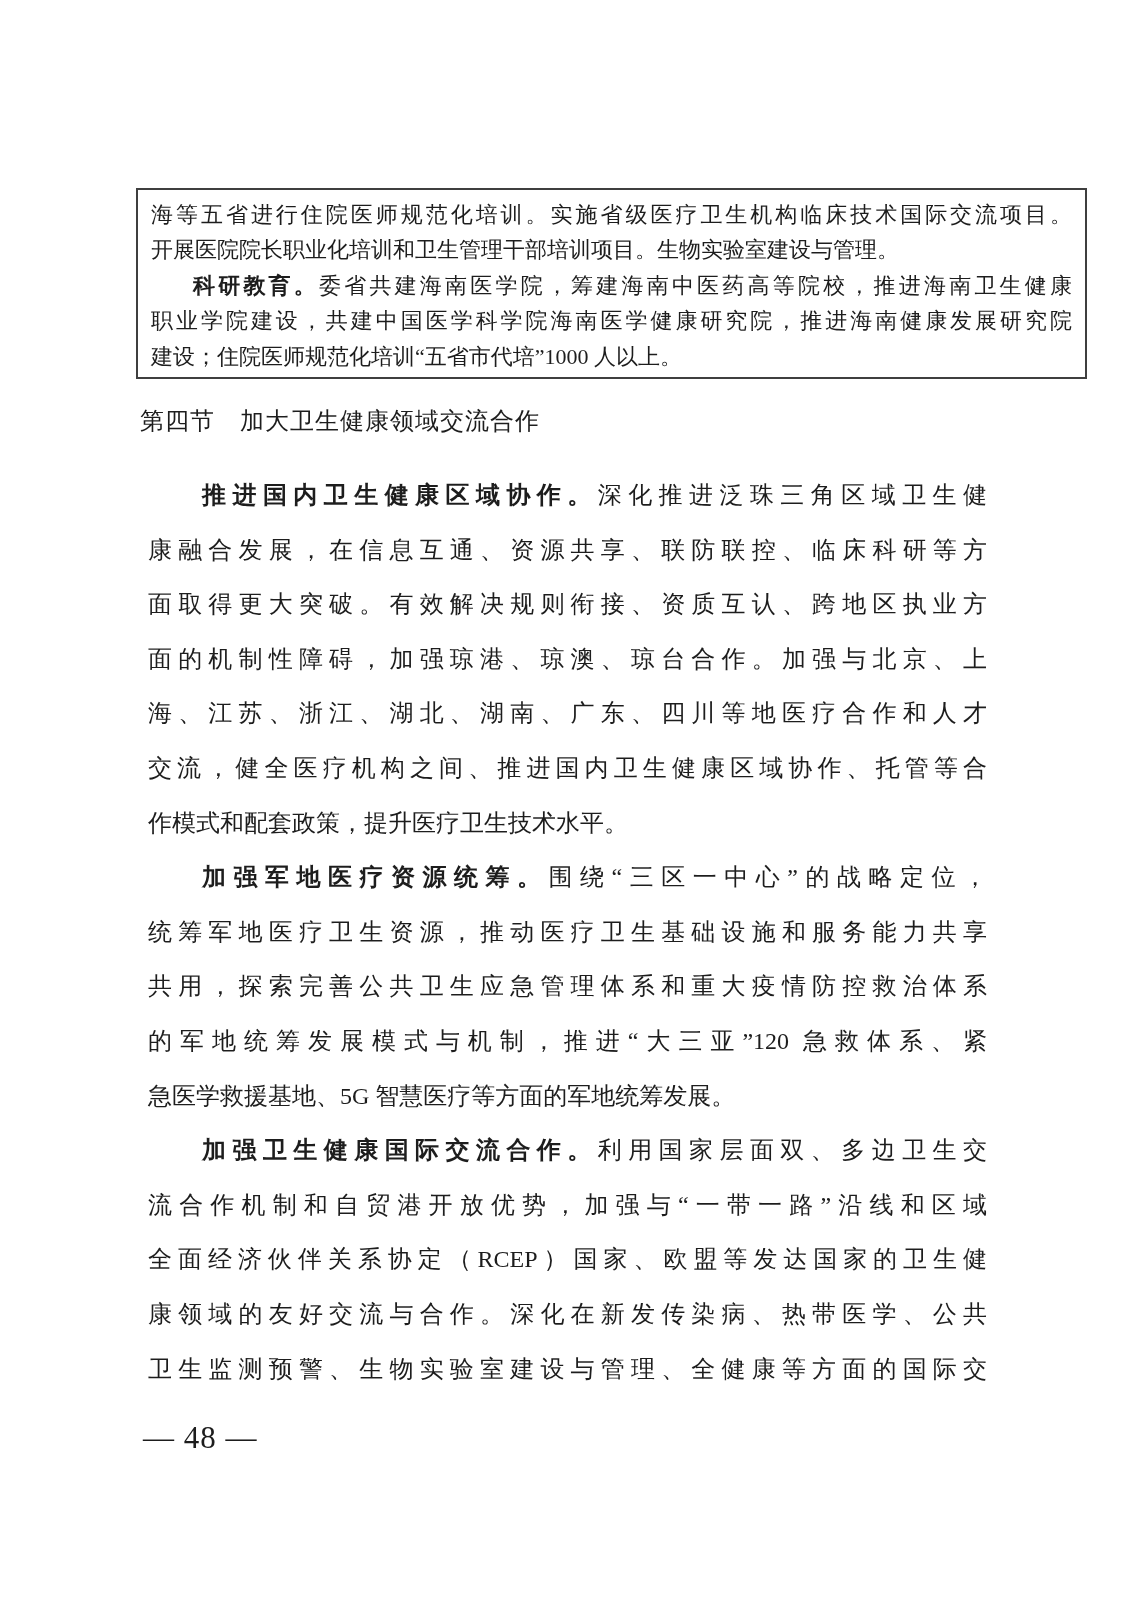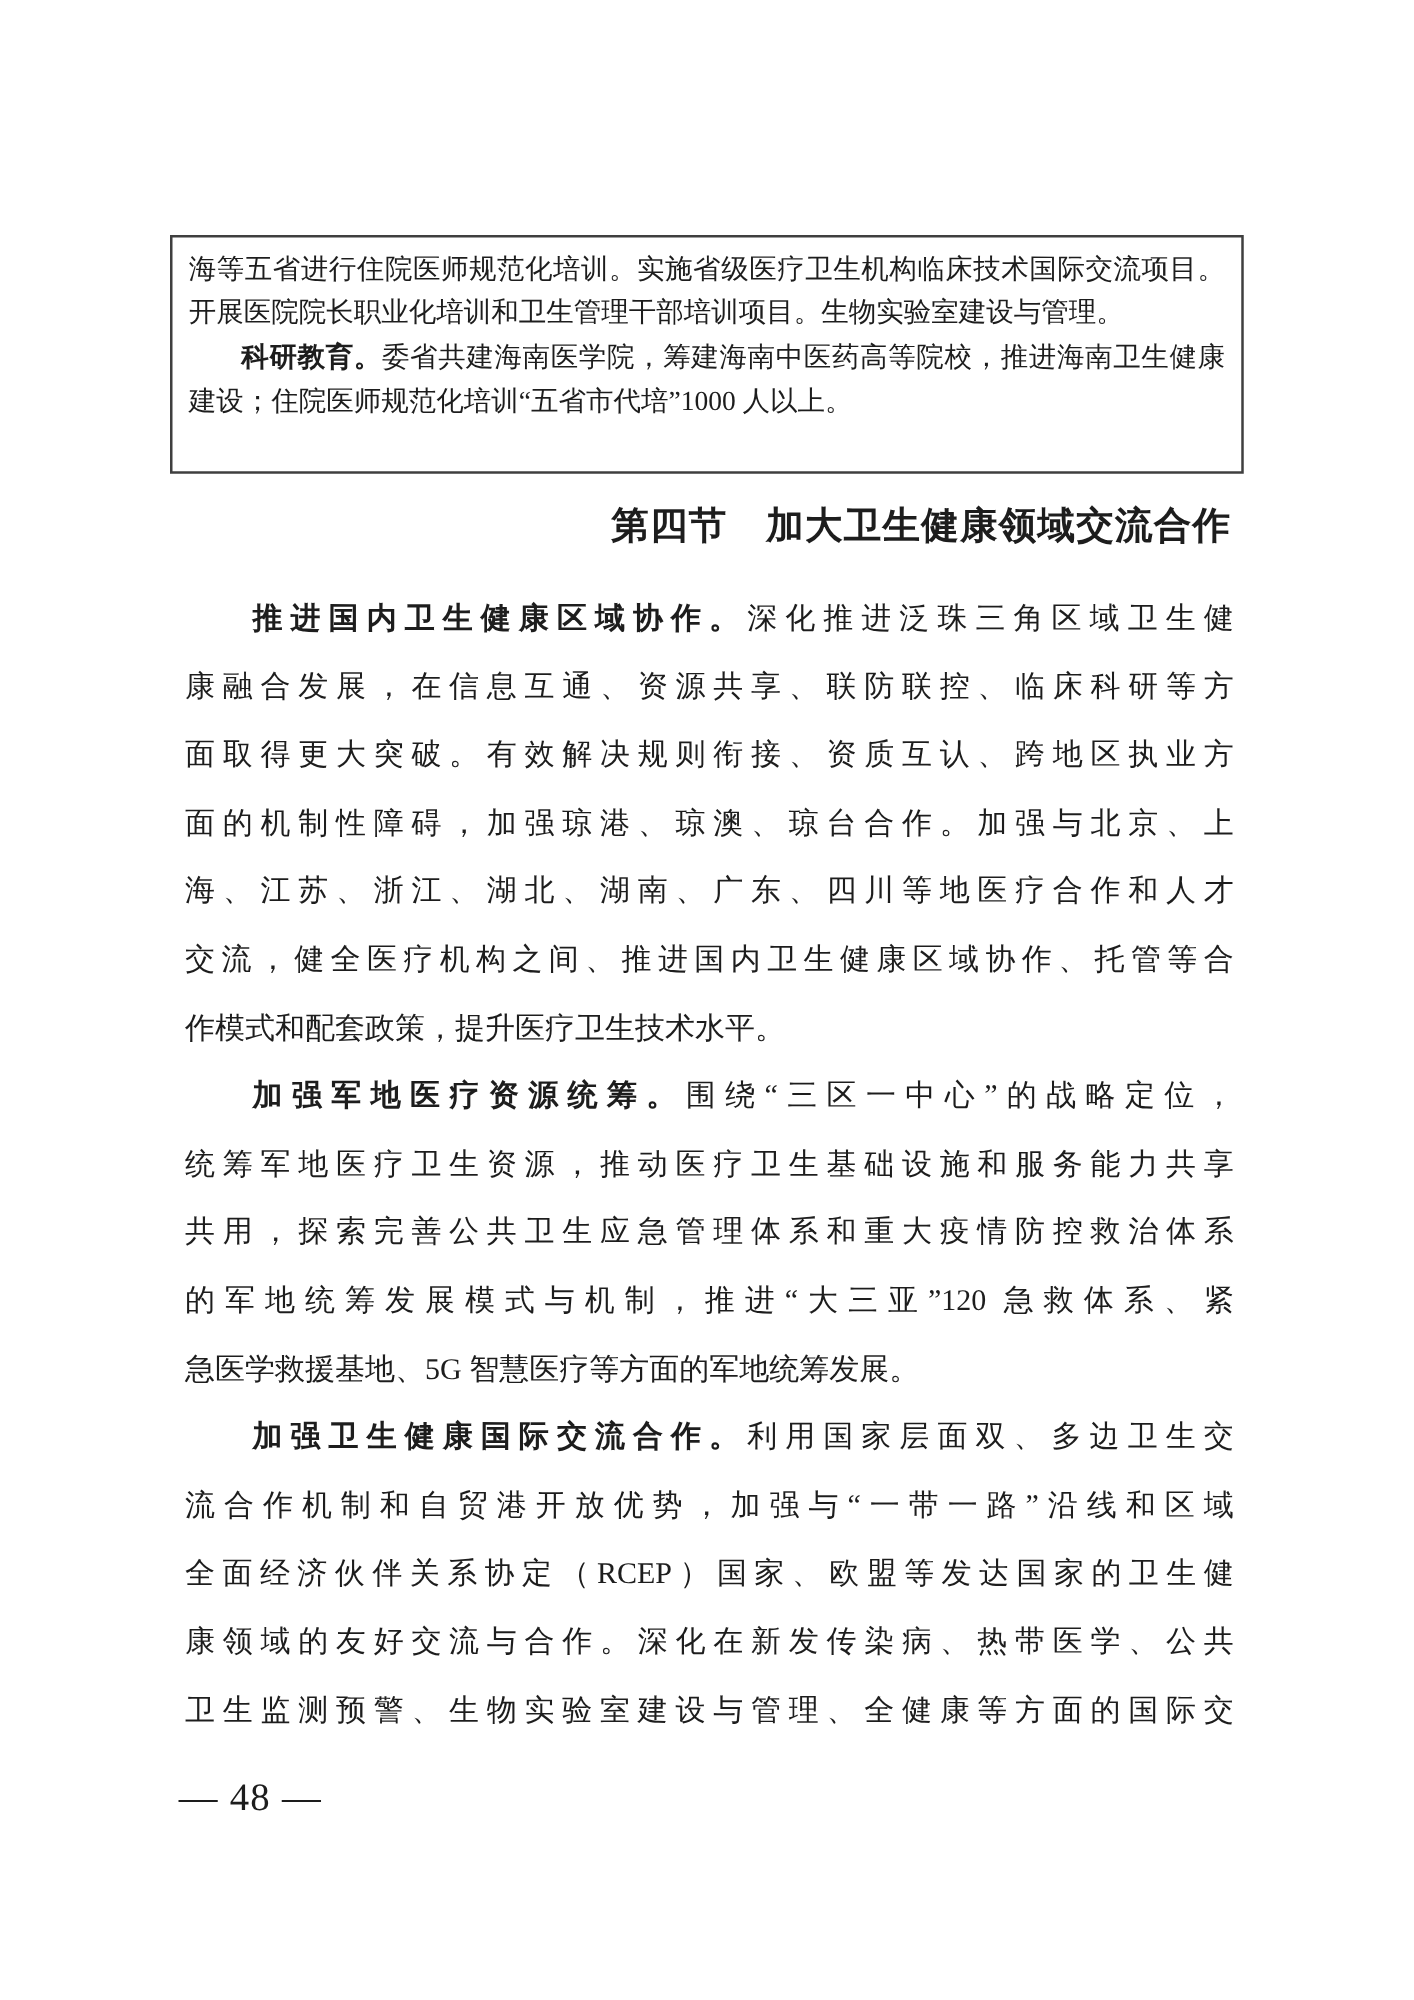--- a/index.html
+++ b/index.html
@@ -17,21 +17,21 @@
   }
   .page {
     position: absolute;
     inset: 0;
   }
   
   .callout {
     position: absolute;
     left: 136px;
     top: 188px;
-    width: 859px;
+    width: 951px;
     height: 191px;
     border: 2px solid #3f3f3f;
     box-sizing: border-box;
     padding: 7px 13px 0 13px;
   }
   .box-line {
     height: 35.4px;
     line-height: 35.4px;
     font-size: 22px;
     white-space: nowrap;
@@ -46,23 +46,23 @@
     text-indent: 42px;
   }
   
   .section-title {
     position: absolute;
     left: 140px;
     top: 398px;
     width: 845px;
     height: 46px;
     line-height: 46px;
-    text-align: right;
-    font-size: 30px;
-    font-weight: bold;
+    text-align: left;
+    font-size: 24px;
+    font-weight: normal;
     letter-spacing: 1px;
   }
   
   .body-text {
     position: absolute;
     left: 148px;
     top: 468px;
     width: 839px;
   }
   .bl {
@@ -95,20 +95,21 @@
 </style>
 </head>
 <body>
 
 <div class="page">
 
   <div class="callout">
     <div class="box-line just">海等五省进行住院医师规范化培训。实施省级医疗卫生机构临床技术国际交流项目。</div>
     <div class="box-line">开展医院院长职业化培训和卫生管理干部培训项目。生物实验室建设与管理。</div>
     <div class="box-line just ind"><span class="lead">科研教育。</span><span>委省共建海南医学院，筹建海南中医药高等院校，推进海南卫生健康</span></div>
+    <div class="box-line just">职业学院建设，共建中国医学科学院海南医学健康研究院，推进海南健康发展研究院</div>
     <div class="box-line">建设；住院医师规范化培训“五省市代培”1000 人以上。</div>
   </div>
 
   <div class="section-title">第四节　加大卫生健康领域交流合作</div>
 
   <div class="body-text">
 
     <div class="bl just ind"><span class="lead">推进国内卫生健康区域协作。</span><span>深化推进泛珠三角区域卫生健</span></div>
     <div class="bl just">康融合发展，在信息互通、资源共享、联防联控、临床科研等方</div>
     <div class="bl just">面取得更大突破。有效解决规则衔接、资质互认、跨地区执业方</div>

